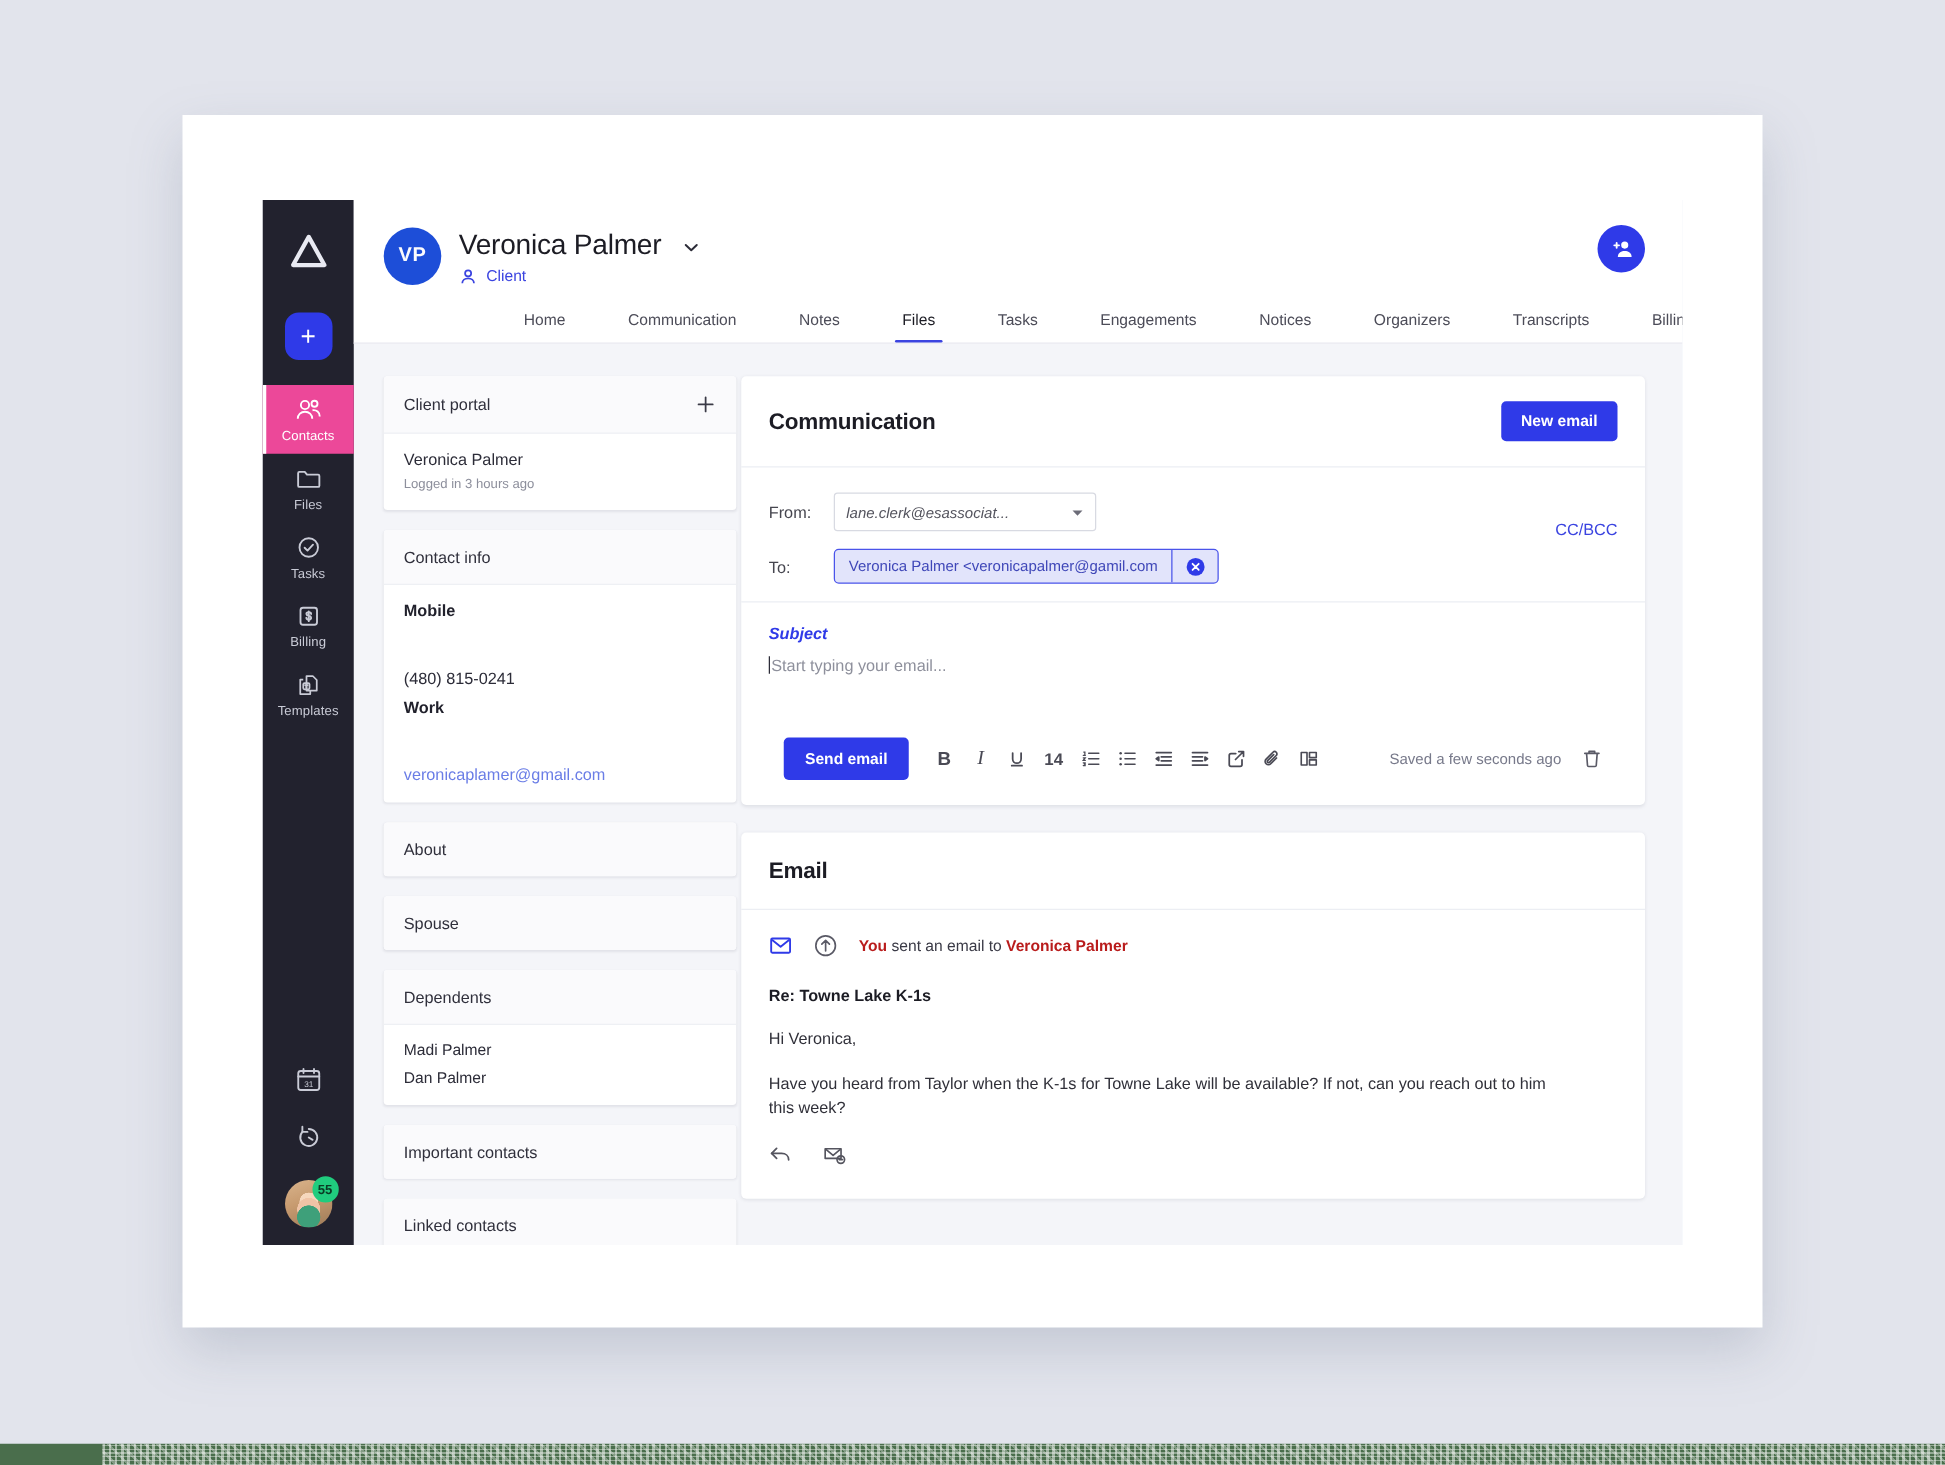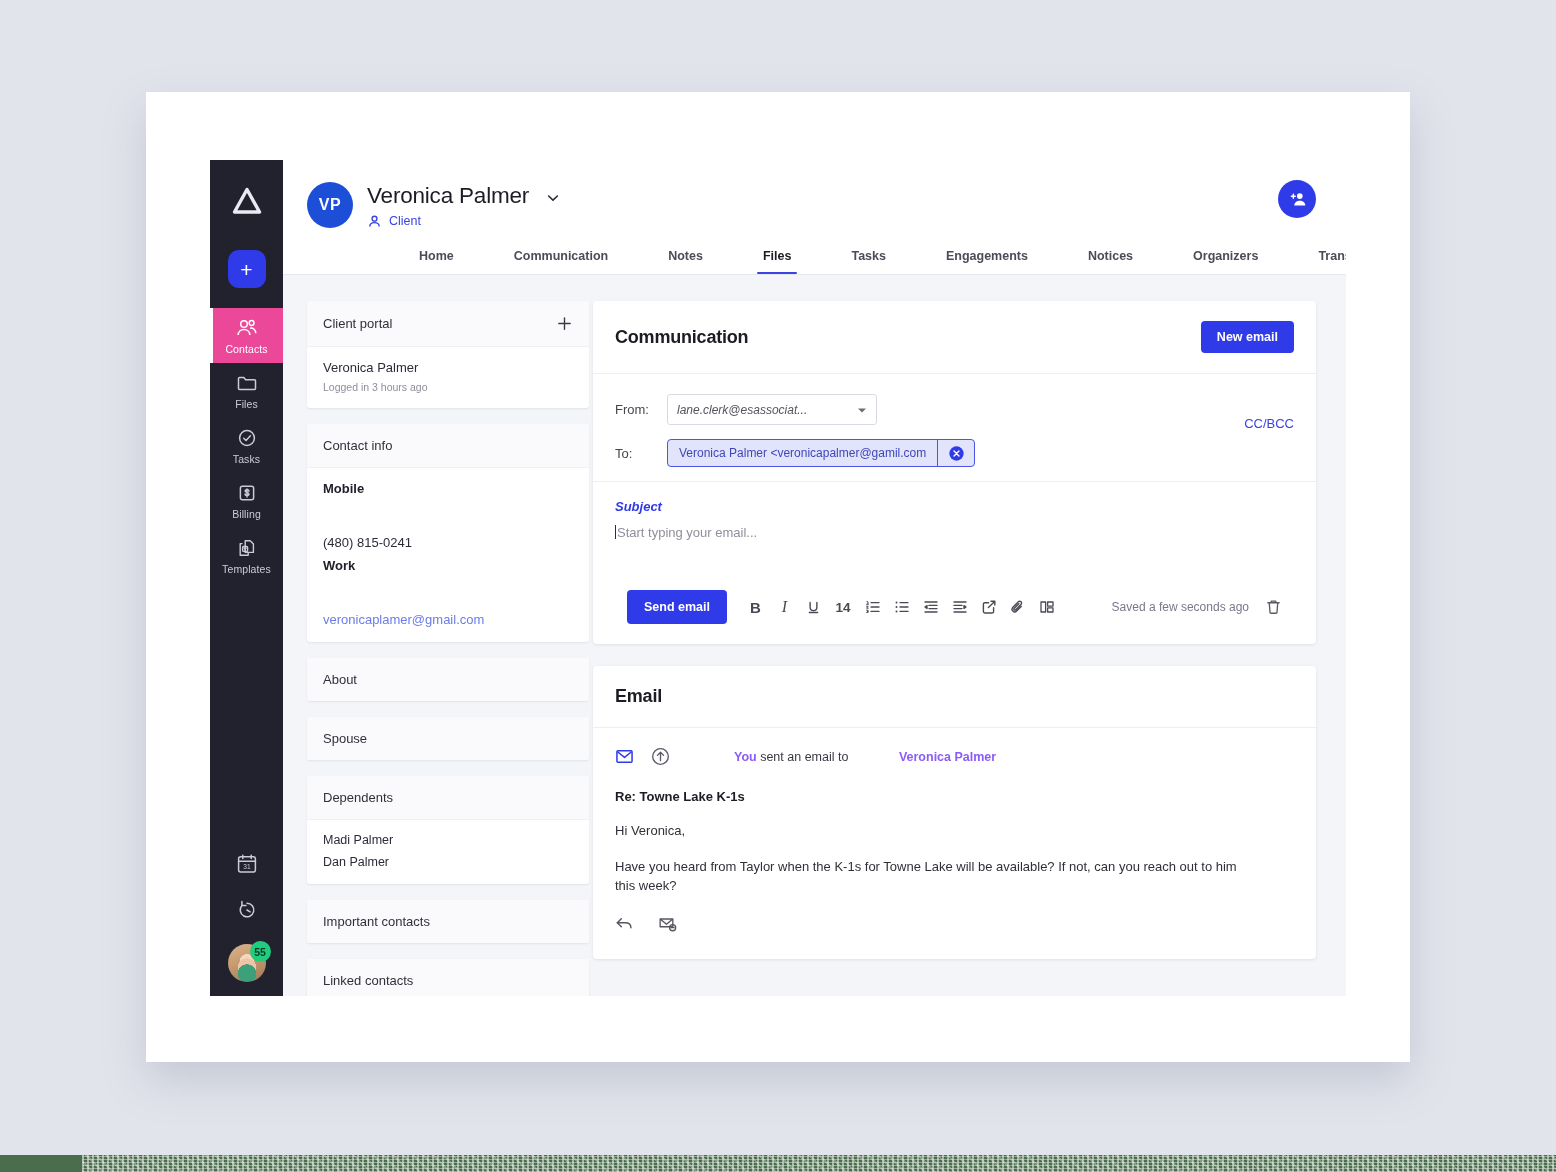--- a/index.html
+++ b/index.html
@@ -127,21 +127,21 @@
   .chev { cursor: pointer; display: flex; padding-top: 3px; }
   .role-line { display: flex; align-items: flex-start; gap: 7px; margin-top: 5px; }
   .role-text { font-size: 12.5px; color: #3b44e0; cursor: pointer; }
   .add-user-fab {
     position: absolute; right: 30px; top: 20px;
     width: 38px; height: 38px; border-radius: 50%;
     background: #2f3ae8; display: flex; align-items: center; justify-content: center;
     cursor: pointer;
   }
   .tabs {
-    display: flex; gap: 16px; margin-top: 14px; padding-left: 90px; font-weight: bold;
+    display: flex; gap: 6px; margin-top: 14px; padding-left: 90px;
   }
   .tab {
     font-size: 12.5px; color: #4c4c58; padding: 6px 22px 11px;
     cursor: pointer; position: relative; white-space: nowrap;
   }
   .tab.active { color: #1c1c24; }
   .tab.active::after {
     content: ""; position: absolute; left: 16px; right: 16px; bottom: 0;
     height: 2.5px; background: #3b44e0; border-radius: 2px;
   }
@@ -255,21 +255,21 @@
   .tb.size { font-weight: 700; font-size: 13.5px; width: 30px; }
   .saved-note {
     margin-left: auto; font-size: 12px; color: #77798a; padding-right: 16px;
   }
   .trash { cursor: pointer; display: flex; color: #5a5a66; }
 
   
   .email-body { padding: 18px 22px 26px; }
   .email-meta { display: flex; align-items: center; gap: 16px; }
   .email-meta-text { font-size: 12.5px; color: #3a3a46; }
-  .email-meta-text b { font-weight: 700; color: #8b5cf6; margin-left: 47px; }
+  .email-meta-text b { font-weight: 700; color: #b91c1c; }
   .email-subject { font-size: 13px; font-weight: 700; color: #1c1c24; margin-top: 22px; }
   .email-p { font-size: 13px; color: #303039; margin-top: 18px; line-height: 1.42; max-width: 640px; }
   .email-actions { display: flex; gap: 24px; margin-top: 20px; }
   .email-actions .act { cursor: pointer; display: flex; color: #55555f; }
 
   svg { display: block; }
 </style>
 </head>
 <body>
 

